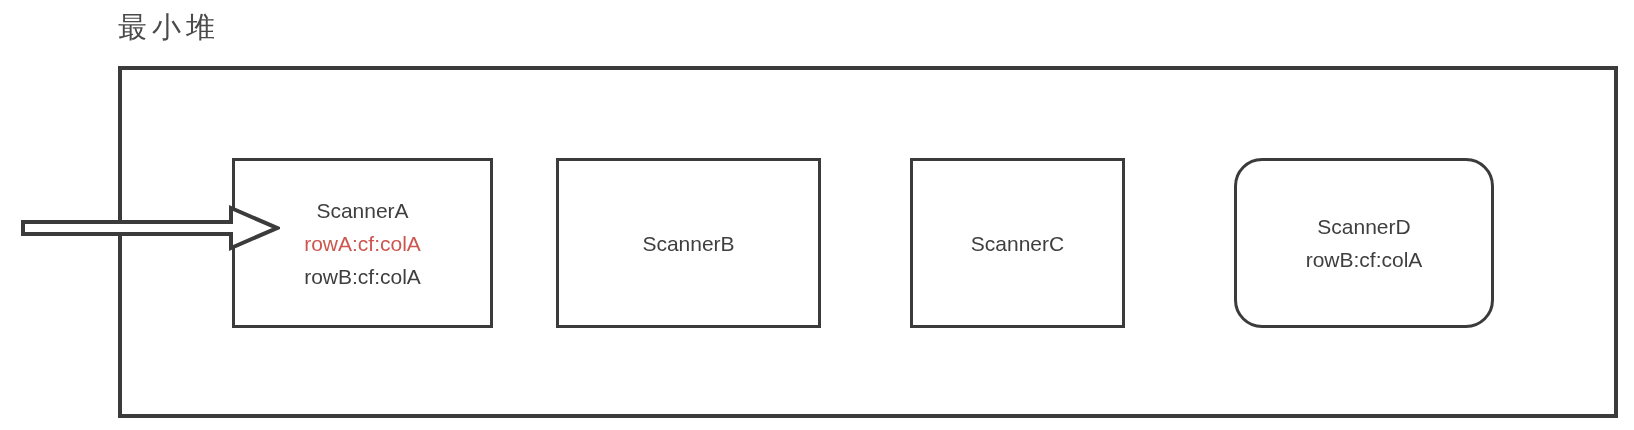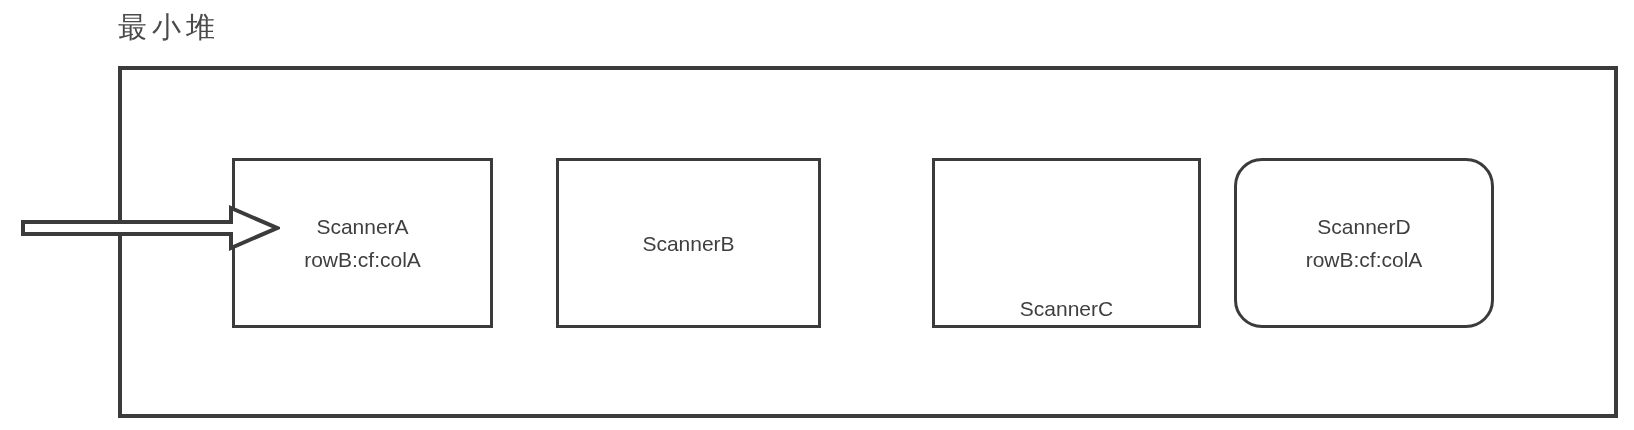--- a/index.html
+++ b/index.html
@@ -48,21 +48,21 @@
     border: 3px solid var(--border);
     background: var(--background);
     display: flex;
     flex-direction: column;
     justify-content: center;
     align-items: center;
     z-index: 2;
   }
   .box-a { left: 232px;  width: 261px; }
   .box-b { left: 548px;  width: 265px; margin-left: 8px; }
-  .box-c { left: 932px;  width: 269px; justify-content: flex-end; }
+  .box-c { left: 910px;  width: 215px; }
   .box-d { left: 1234px; width: 260px; border-radius: 28px; }
   .line {
     font-size: 21px;
     line-height: 33px;
     color: var(--text);
     white-space: nowrap;
     text-align: center;
   }
   .highlight { color: var(--highlight); }
   .arrow {
@@ -84,20 +84,21 @@
 <body>
 
 <div class="page">
 
   <div class="title">最小堆</div>
 
   <div class="outer-box"></div>
 
   <div class="scanner-box box-a">
     <div class="line">ScannerA</div>
+    <div class="line highlight">rowA:cf:colA</div>
     <div class="line">rowB:cf:colA</div>
   </div>
 
   <div class="scanner-box box-b">
     <div class="line">ScannerB</div>
   </div>
 
   <div class="scanner-box box-c">
     <div class="line">ScannerC</div>
   </div>

